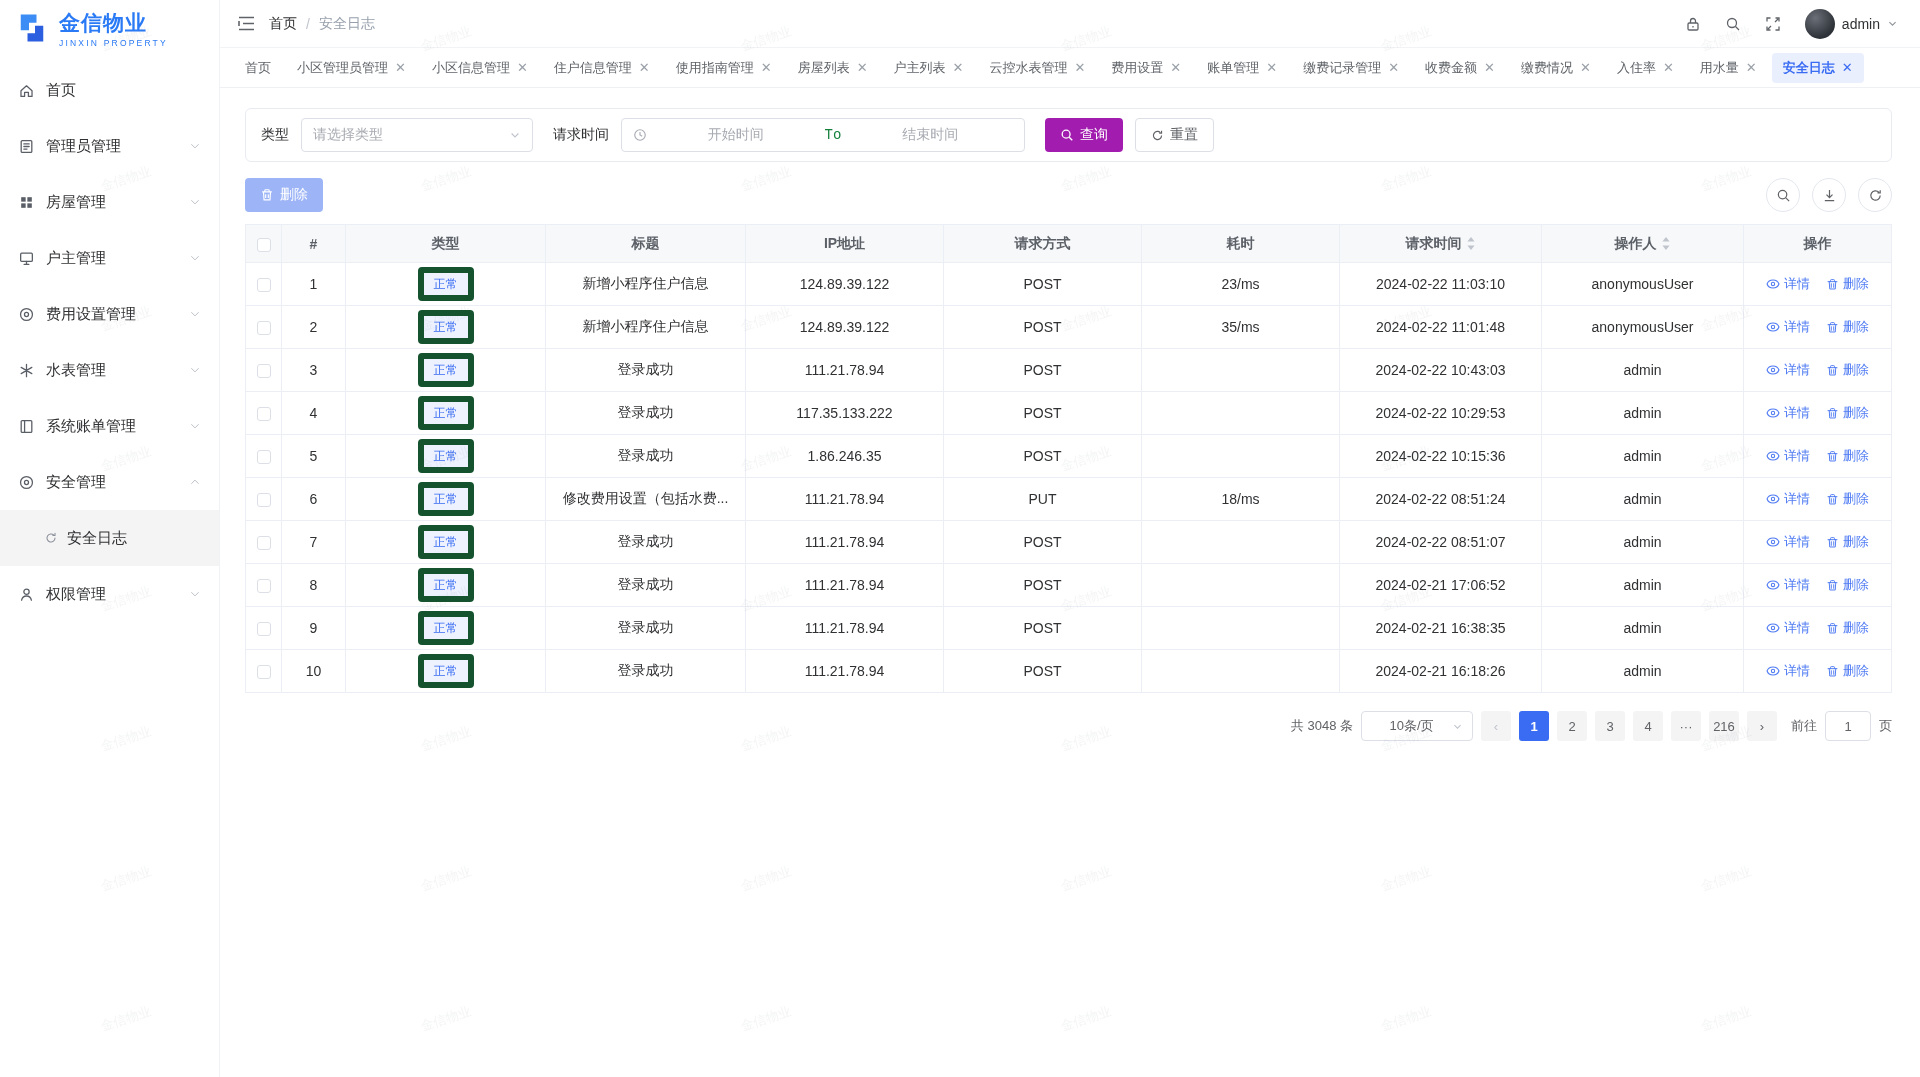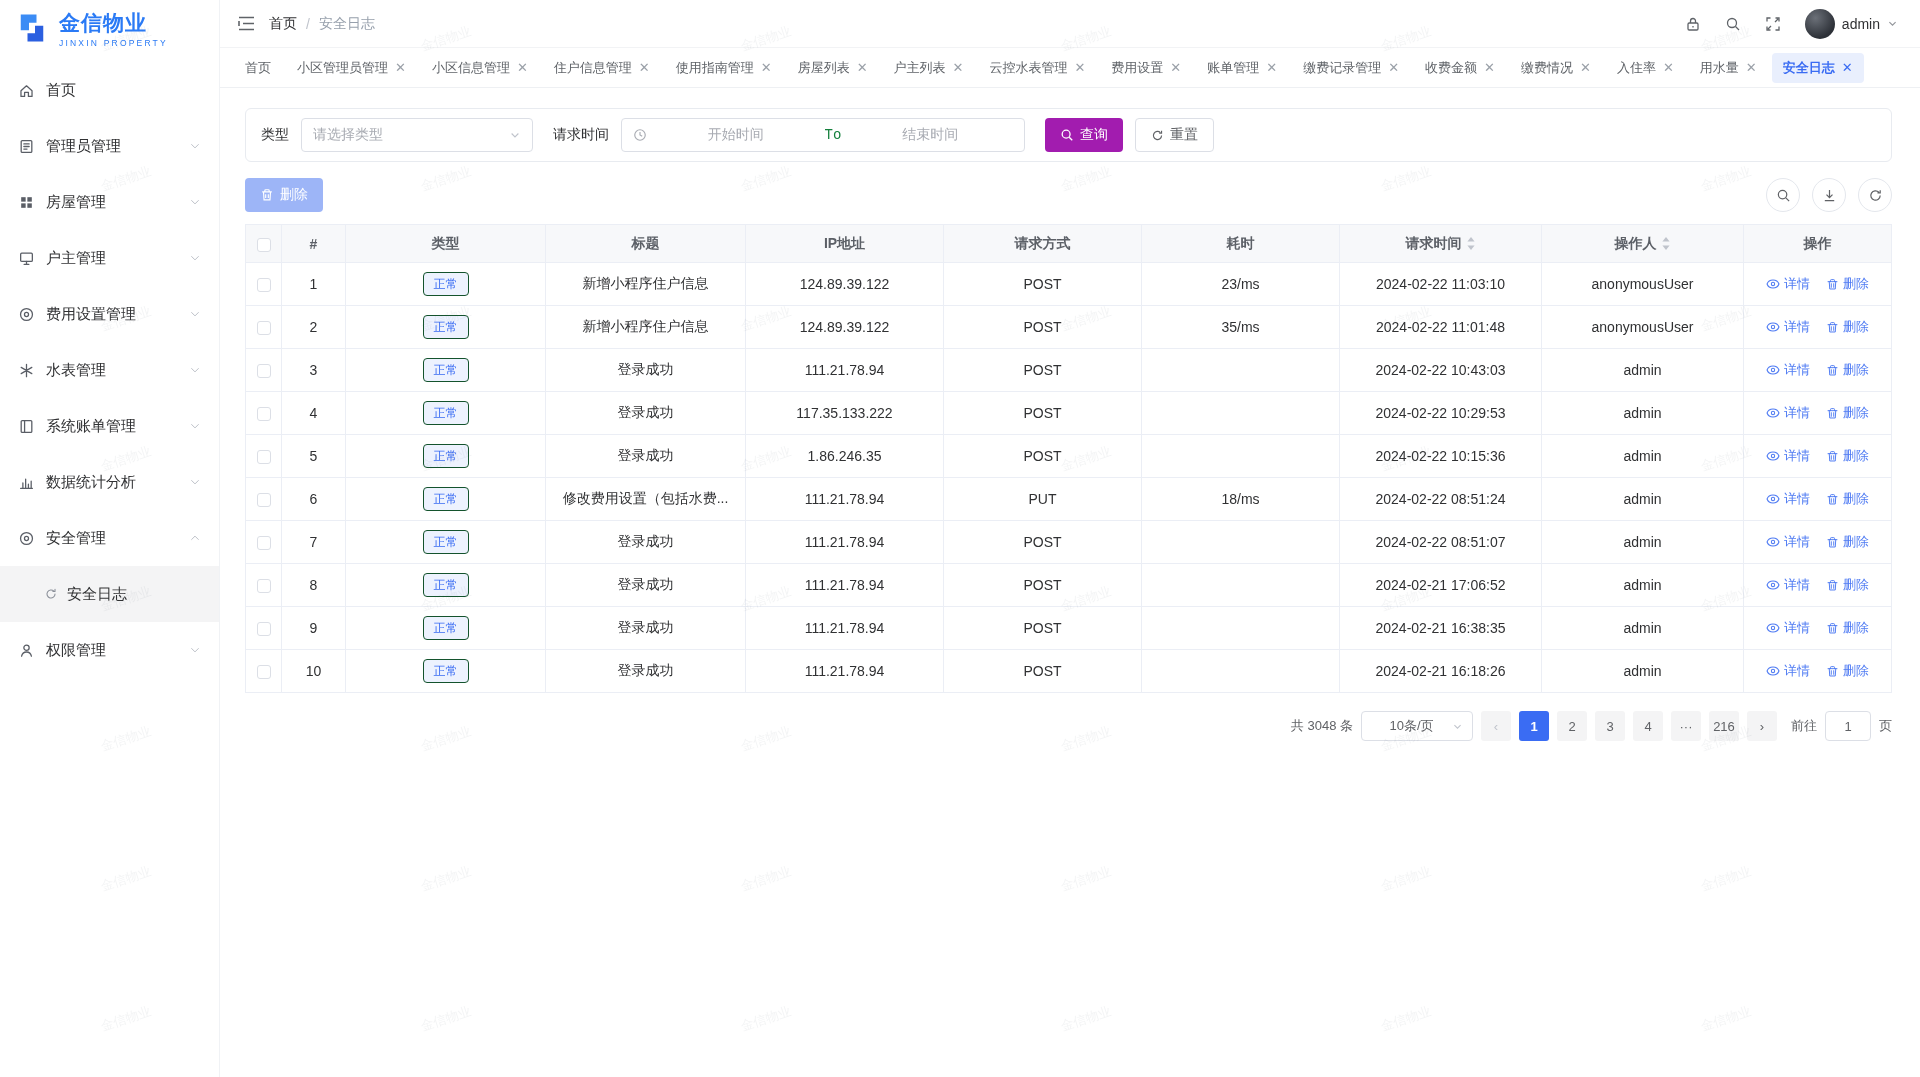--- a/index.html
+++ b/index.html
@@ -71,21 +71,21 @@
   
   table { width:100%; border-collapse:collapse; table-layout:fixed; font-size:14px; }
   th,td { border:1px solid #ebeef5; text-align:center; padding:0 8px;
     overflow:hidden; white-space:nowrap; text-overflow:ellipsis; }
   th { background:#f7f8fa; color:#5c6067; font-weight:bold; height:38px; }
   td { height:42px; color:#303133; }
   .cbx { width:14px; height:14px; border:1px solid #dcdfe6; border-radius:3px;
     display:inline-block; vertical-align:middle; background:#fff; cursor:pointer; }
   .th-sort { display:inline-flex; align-items:center; gap:4px; }
   .badge { display:inline-block; padding:3px 10px; font-size:12px; line-height:1.4;
-    color:#3a6cf3; background:#edf2fe; border:1px solid #14532d; border-radius:4px; }
+    color:#3a6cf3; background:#edf2fe; border:6px solid #14532d; border-radius:4px; }
   .act-cell { display:flex; justify-content:center; gap:16px; align-items:center; height:42px; }
   .act-link { display:flex; align-items:center; gap:4px; color:#4f7bf3;
     font-size:13px; cursor:pointer; }
 
   
   .pager { display:flex; align-items:center; justify-content:flex-end; gap:8px;
     margin-top:18px; font-size:13px; color:#606266; }
   .pg-size { width:112px; height:30px; border:1px solid #dcdfe6; border-radius:4px;
     display:flex; align-items:center; justify-content:space-between; padding:0 9px;
     color:#606266; cursor:pointer; background:#fff; }
@@ -200,34 +200,20 @@
           </span>
         </div>
         <div class="menu-item">
           <span class="mi-icon">
             <svg viewBox="0 0 16 16" width="100%" height="100%" fill="none" stroke="currentColor" stroke-width="1.2" stroke-linejoin="round" stroke-linecap="round">
               <rect x="3" y="2.4" width="10" height="11.2" rx="1"></rect>
               <path d="M6.2 2.4v11.2"></path>
             </svg>
           </span>
           <span>系统账单管理</span>
-          <span class="chev" style="width:12px;height:12px;">
-            <svg viewBox="0 0 16 16" width="100%" height="100%" fill="none" stroke="currentColor" stroke-width="1.2" stroke-linejoin="round" stroke-linecap="round">
-              <path d="M3.5 6l4.5 4.5L12.5 6"></path>
-            </svg>
-          </span>
-        </div>
-        <div class="menu-item">
-          <span class="mi-icon">
-            <svg viewBox="0 0 16 16" width="100%" height="100%" fill="none" stroke="currentColor" stroke-width="1.2" stroke-linejoin="round" stroke-linecap="round">
-              <path d="M2.5 13.6h11"></path>
-              <path d="M4.6 13.4V8.4M7.2 13.4V4.8M9.8 13.4V9.6M12.4 13.4V6.8"></path>
-            </svg>
-          </span>
-          <span>数据统计分析</span>
           <span class="chev" style="width:12px;height:12px;">
             <svg viewBox="0 0 16 16" width="100%" height="100%" fill="none" stroke="currentColor" stroke-width="1.2" stroke-linejoin="round" stroke-linecap="round">
               <path d="M3.5 6l4.5 4.5L12.5 6"></path>
             </svg>
           </span>
         </div>
         <div class="menu-item">
           <span class="mi-icon">
             <svg viewBox="0 0 16 16" width="100%" height="100%" fill="none" stroke="currentColor" stroke-width="1.2" stroke-linejoin="round" stroke-linecap="round">
               <circle cx="8" cy="8" r="5.6"></circle>

